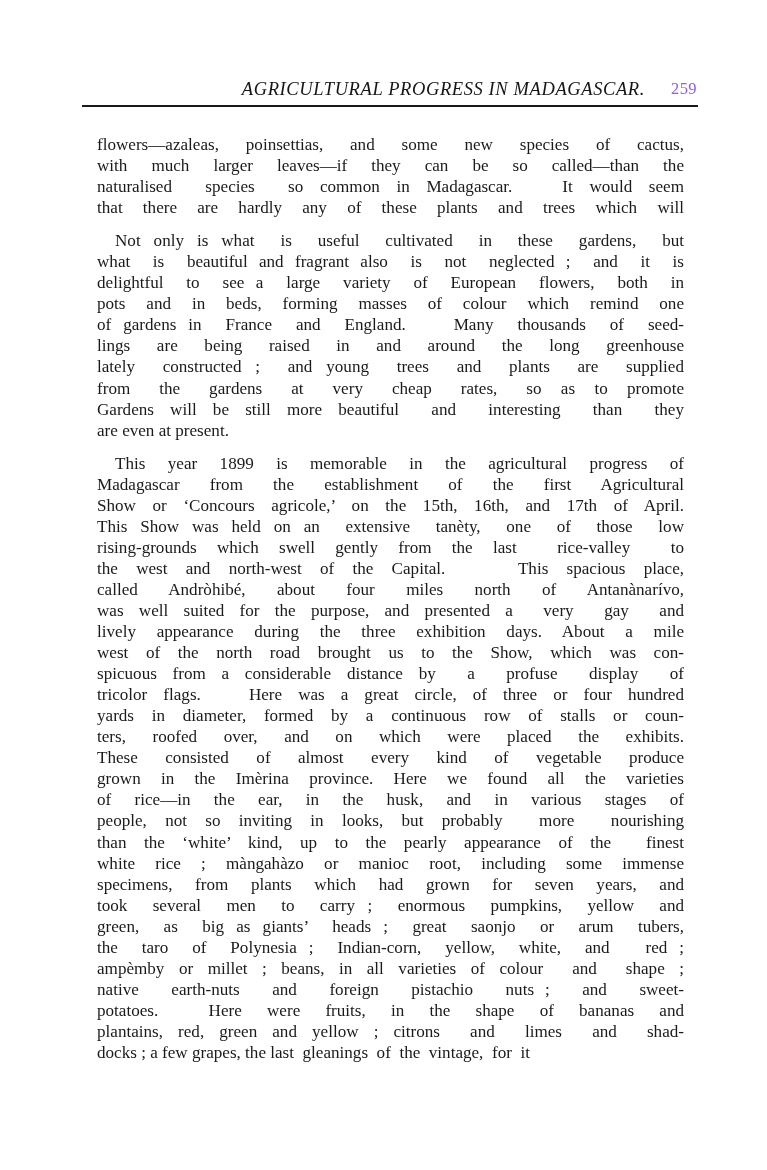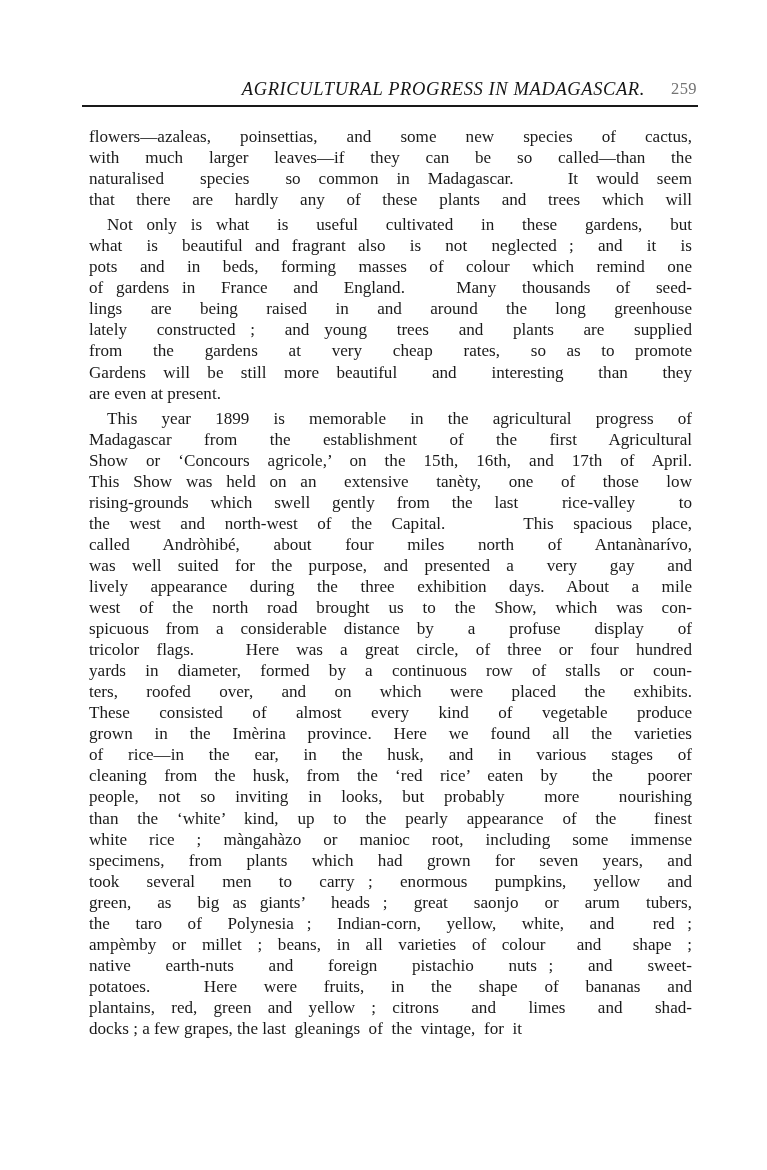--- a/index.html
+++ b/index.html
@@ -39,40 +39,40 @@
     letter-spacing: 0.6px;
     white-space: nowrap;
     color: #161616;
   }
   .folio {
     position: absolute;
     right: 0;
     bottom: 1px;
     font-size: 16.5px;
     letter-spacing: 0.4px;
-    color: #737373;
+    color: #8b5cf6;
   }
   .head-rule {
     position: absolute;
     left: 82px;
     top: 105px;
     width: 616px;
     height: 2px;
     background: #191919;
   }
 
   
   .textblock {
     position: absolute;
     left: 85px;
     top: 122px;
     width: 611px;
   }
   .para {
-    margin: 4px;
+    margin: 12px;
   }
   
   .ln {
     display: block;
     font-size: 17.1px;
     line-height: 21.05px;
     text-align: justify;
     text-align-last: justify;
     white-space: pre-wrap;
     color: #1a1a1a;
@@ -103,20 +103,21 @@
   <div class="textblock" id="textblock">
       <div class="para">
         <span class="ln"><span>flowers—azaleas, poinsettias, and some new species of cactus,</span></span>
         <span class="ln"><span>with  much  larger  leaves—if  they  can  be  so  called—than  the</span></span>
         <span class="ln"><span>naturalised  species  so common in Madagascar.   It would seem</span></span>
         <span class="ln"><span>that  there  are  hardly  any  of  these  plants  and  trees  which  will</span></span>
       </div>
       <div class="para">
         <span class="ln indent"><span>Not only is what  is  useful  cultivated  in  these  gardens,  but</span></span>
         <span class="ln"><span>what  is  beautiful and fragrant also  is  not  neglected ;  and  it  is</span></span>
+        <span class="ln"><span>delightful  to  see a  large  variety  of  European  flowers,  both  in</span></span>
         <span class="ln"><span>pots  and  in  beds,  forming  masses  of  colour  which  remind  one</span></span>
         <span class="ln"><span>of gardens in  France  and  England.    Many  thousands  of  seed-</span></span>
         <span class="ln"><span>lings  are  being  raised  in  and  around  the  long  greenhouse</span></span>
         <span class="ln"><span>lately  constructed ;  and young  trees  and  plants  are  supplied</span></span>
         <span class="ln"><span>from   the   gardens   at   very   cheap   rates,   so  as  to  promote</span></span>
         <span class="ln"><span>Gardens will be still more beautiful  and  interesting  than  they</span></span>
         <span class="ln last"><span>are even at present.</span></span>
       </div>
       <div class="para">
         <span class="ln indent"><span>This  year  1899  is  memorable  in  the  agricultural  progress  of</span></span>
@@ -129,21 +130,20 @@
         <span class="ln"><span>was well suited for the purpose, and presented a  very  gay  and</span></span>
         <span class="ln"><span>lively appearance during the three exhibition days. About a mile</span></span>
         <span class="ln"><span>west of the north road brought us to the Show, which was con-</span></span>
         <span class="ln"><span>spicuous from a considerable distance by  a  profuse  display  of</span></span>
         <span class="ln"><span>tricolor flags.   Here was a great circle, of three or four hundred</span></span>
         <span class="ln"><span>yards in diameter, formed by a continuous row of stalls or coun-</span></span>
         <span class="ln"><span>ters,  roofed  over,  and  on  which  were  placed  the  exhibits.</span></span>
         <span class="ln"><span>These  consisted  of  almost  every  kind  of  vegetable  produce</span></span>
         <span class="ln"><span>grown in the Imèrina province. Here we found all the varieties</span></span>
         <span class="ln"><span>of  rice—in  the  ear,  in  the  husk,  and  in  various  stages  of</span></span>
-        <span class="ln"><span>cleaning from the husk, from the ‘red rice’ eaten by  the  poorer</span></span>
         <span class="ln"><span>people, not so inviting in looks, but probably  more  nourishing</span></span>
         <span class="ln"><span>than the ‘white’ kind, up to the pearly appearance of the  finest</span></span>
         <span class="ln"><span>white rice ; </span><span class="ital">màngahàzo</span><span> or manioc root, including some immense</span></span>
         <span class="ln"><span>specimens,  from  plants  which  had  grown  for  seven  years,  and</span></span>
         <span class="ln"><span>took  several  men  to  carry ;  enormous  pumpkins,  yellow  and</span></span>
         <span class="ln"><span>green,  as  big as giants’  heads ;  great  </span><span class="ital">saonjo</span><span>  or  arum  tubers,</span></span>
         <span class="ln"><span>the  </span><span class="ital">taro</span><span>  of  Polynesia ;  Indian-corn,  yellow,  white,  and   red ;</span></span>
         <span class="ln"><span class="ital">ampèmby</span><span> or millet ; beans, in all varieties of colour  and  shape ;</span></span>
         <span class="ln"><span>native   earth-nuts   and   foreign   pistachio   nuts ;   and   sweet-</span></span>
         <span class="ln"><span>potatoes.    Here  were  fruits,  in  the  shape  of  bananas  and</span></span>

